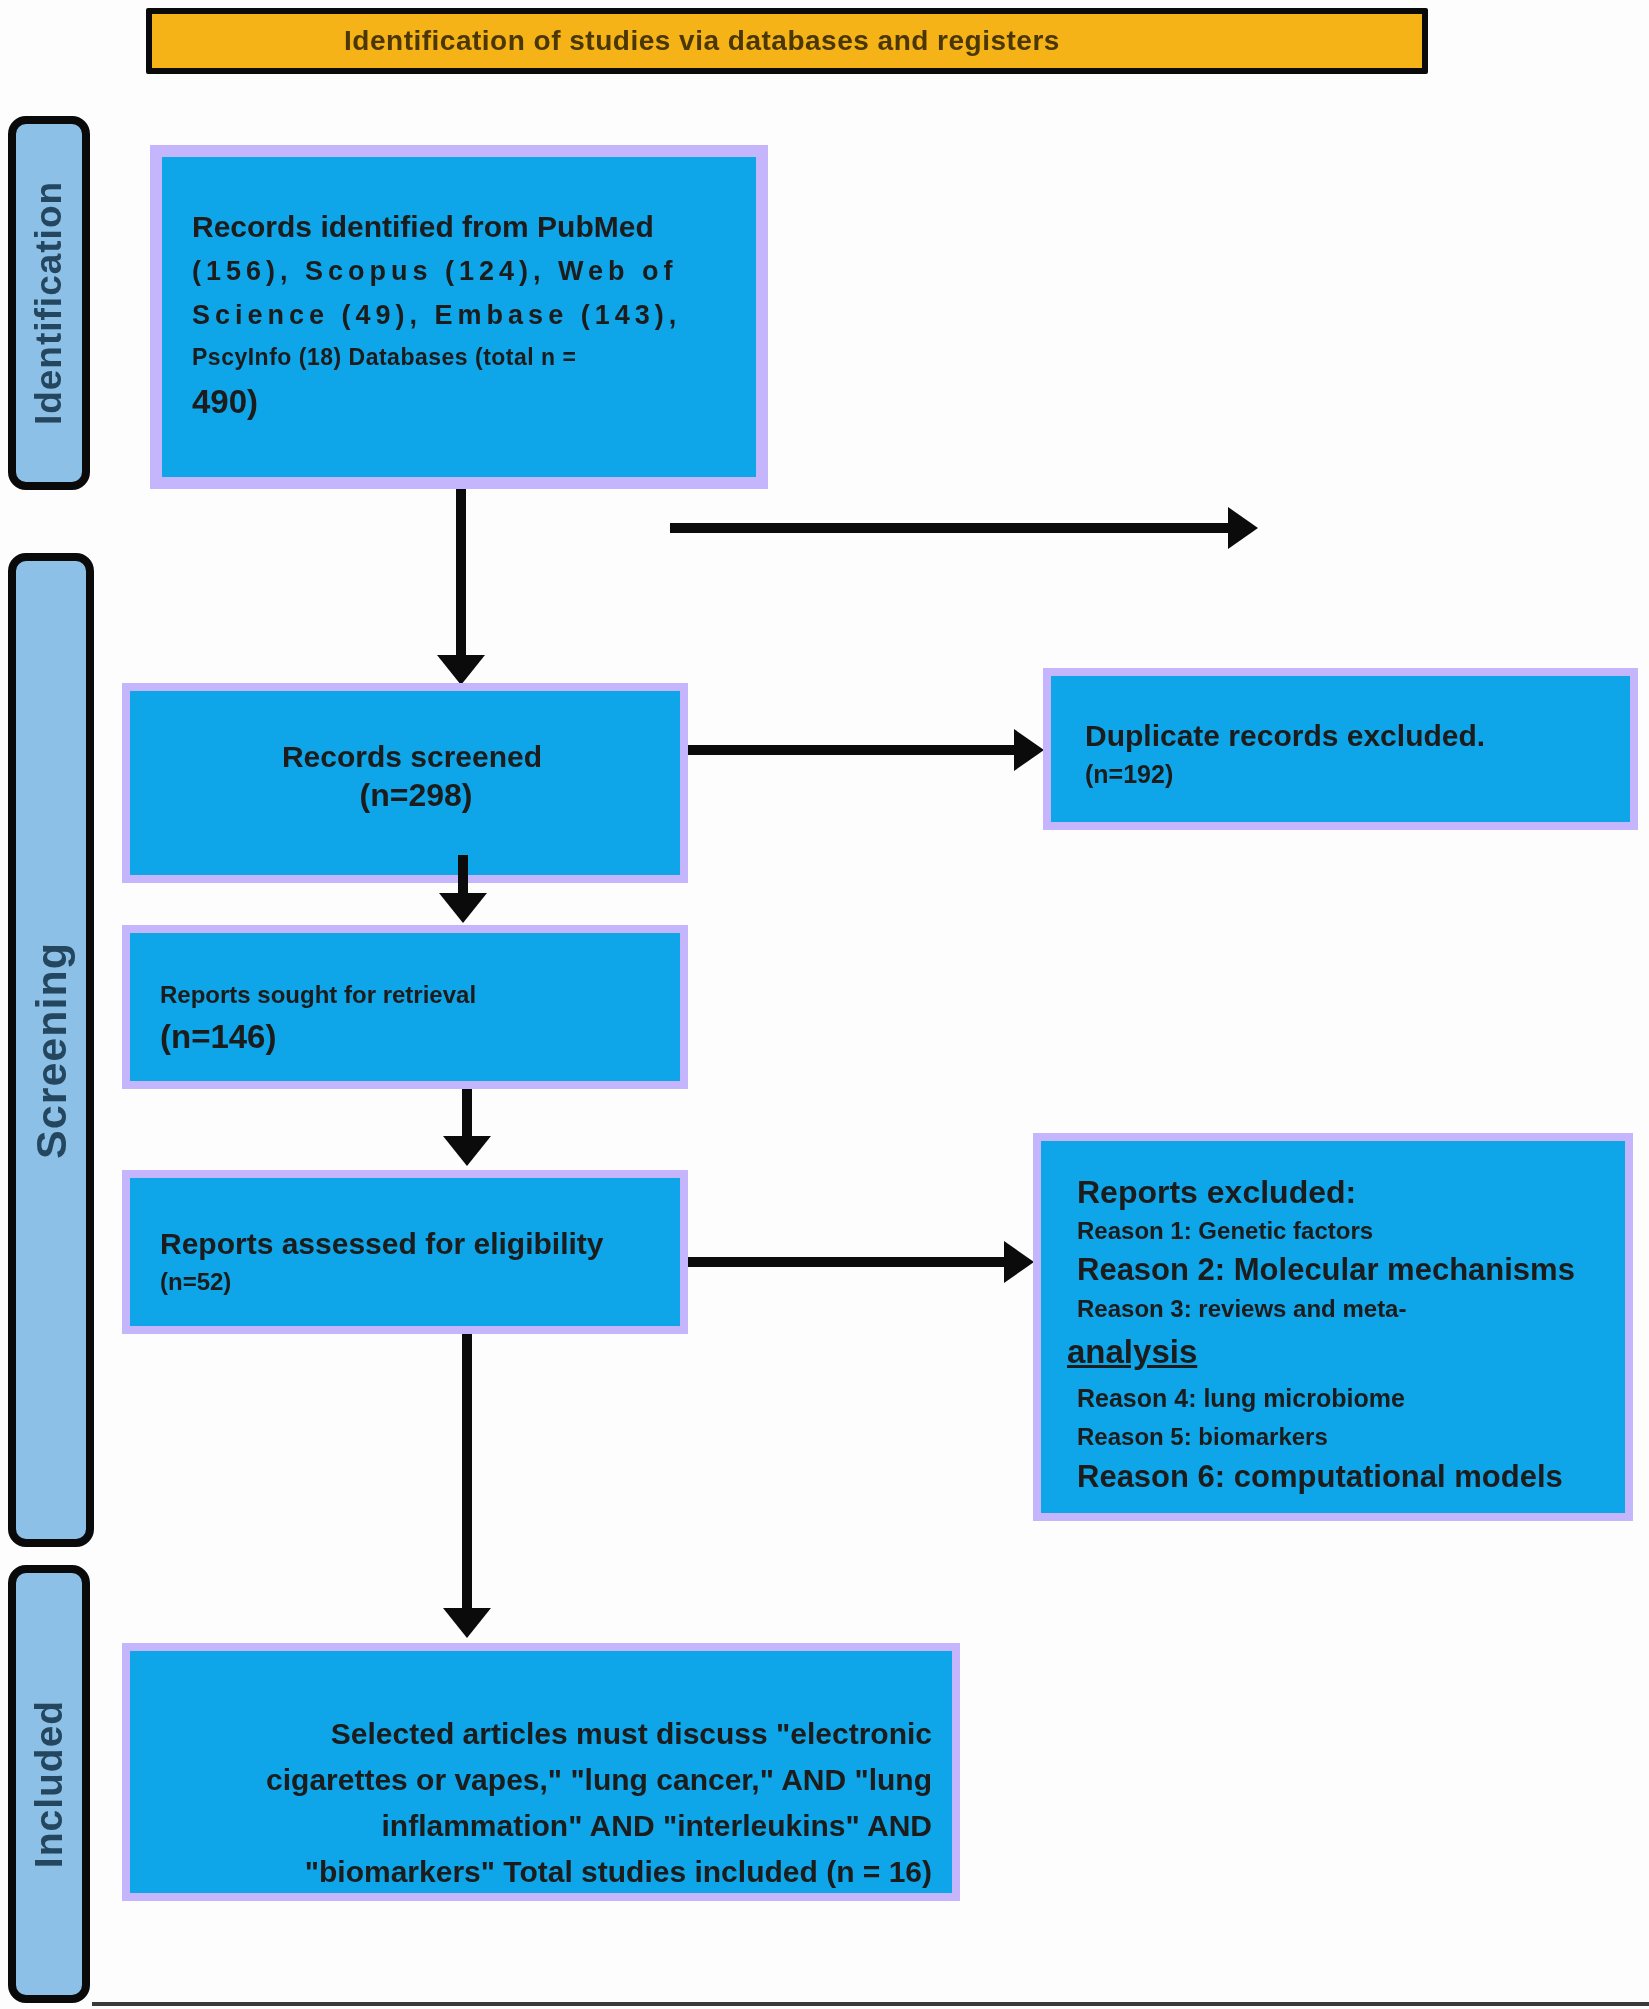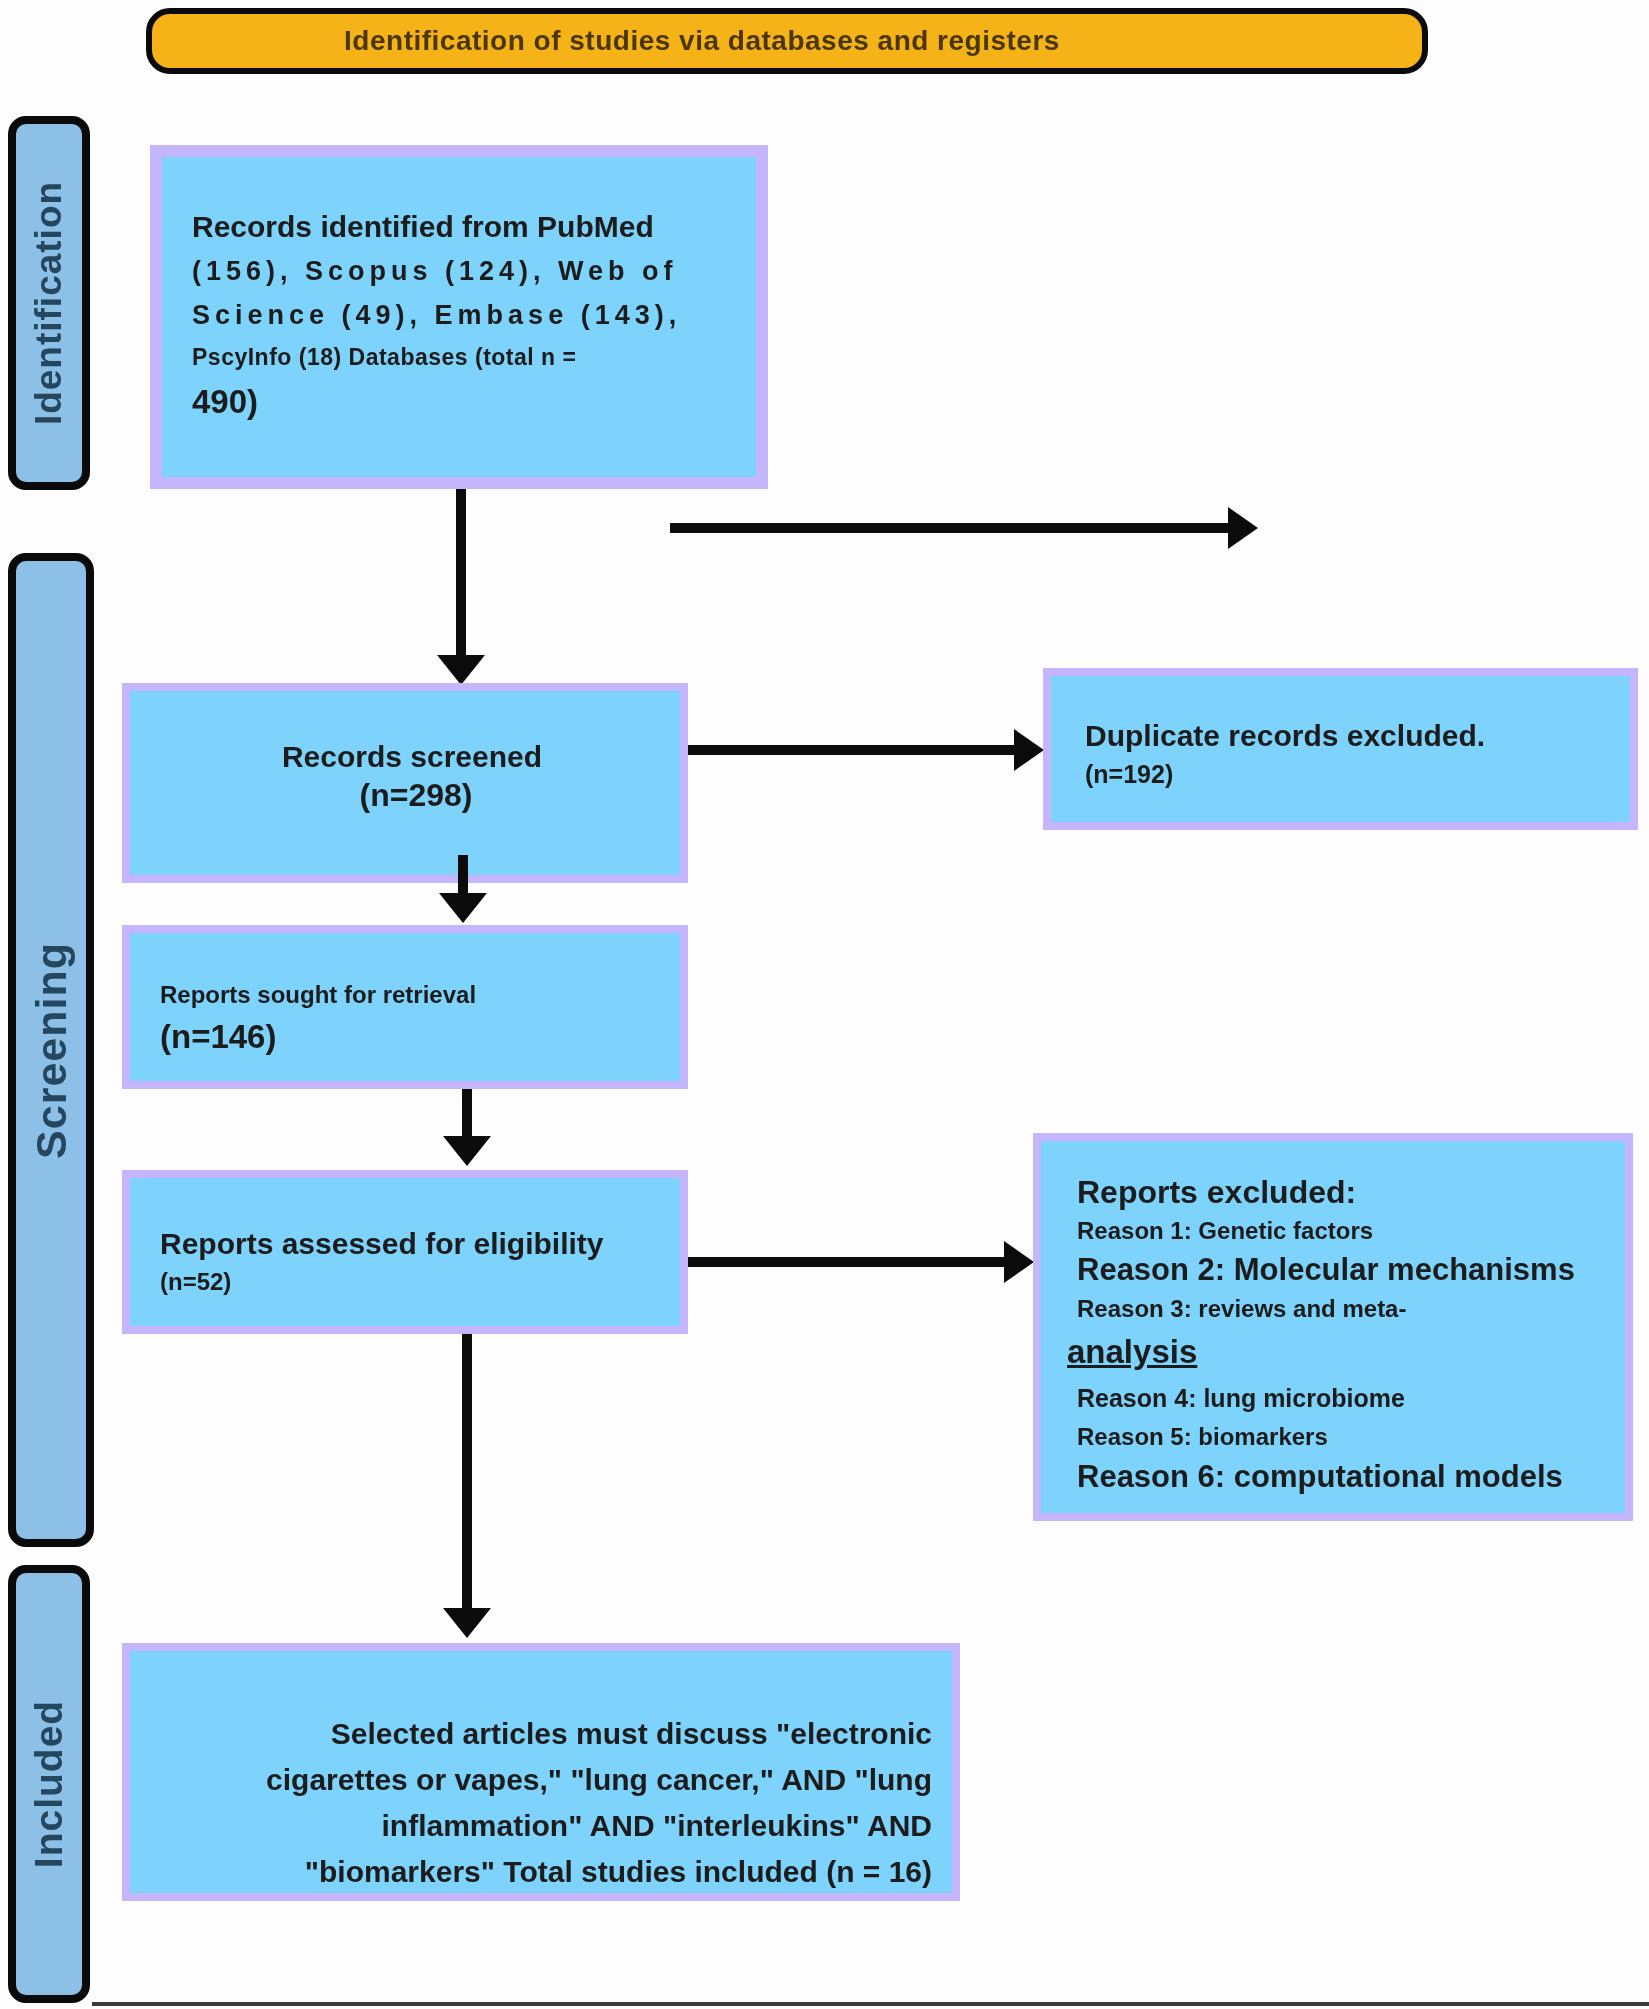--- a/index.html
+++ b/index.html
@@ -11,42 +11,42 @@
     font-family: "Liberation Sans", "DejaVu Sans", sans-serif;
     font-weight: 700;
     color: #1c1c1c;
     overflow: hidden;
   }
   .abs { position: absolute; box-sizing: border-box; }
 
   
   .banner {
     left: 146px; top: 8px; width: 1282px; height: 66px;
-    border: 6px solid #0a0a0a; border-radius: 24px;
+    border: 6px solid #0a0a0a; border-radius: 2px;
     display: flex; align-items: center; justify-content: center;
     font-size: 28px; letter-spacing: 0.5px;
     padding-right: 170px;
   }
 
   
   .stagebar {
     border: 8px solid #0a0a0a; border-radius: 18px;
     display: flex; align-items: center; justify-content: center;
   }
   .stagebar .vtext {
     transform: rotate(-90deg);
     white-space: nowrap;
     letter-spacing: 1px;
   }
   .bar-identification { left: 8px;  top: 116px;  width: 82px; height: 374px; font-size: 37px; }
   .bar-screening      { left: 8px;  top: 553px;  width: 86px; height: 994px; font-size: 43px; }
   .bar-included       { left: 8px;  top: 1565px; width: 82px; height: 438px; font-size: 39px; }
 
   
-  .fbox { background: #7dd3fc; border: 8px solid #c4b5fd; }
+  .fbox { background: #0ea5e9; border: 8px solid #c4b5fd; }
   .box-identified { left: 150px;  top: 145px;  width: 618px; height: 344px; border-width: 12px; padding: 48px 20px 0 30px; }
   .box-screened   { left: 122px;  top: 683px;  width: 566px; height: 200px; padding: 46px 16px 0 30px; text-align: center; }
   .box-duplicate  { left: 1043px; top: 668px;  width: 595px; height: 162px; padding: 40px 16px 0 34px; }
   .box-sought     { left: 122px;  top: 925px;  width: 566px; height: 164px; padding: 44px 16px 0 30px; }
   .box-assessed   { left: 122px;  top: 1170px; width: 566px; height: 164px; padding: 46px 16px 0 30px; }
   .box-excluded   { left: 1033px; top: 1133px; width: 600px; height: 388px; padding: 30px 14px 0 36px; }
   .box-included   { left: 122px;  top: 1643px; width: 838px; height: 258px; padding: 60px 20px 0 34px; }
 
   
   .t30 { font-size: 30px; line-height: 44px; }

